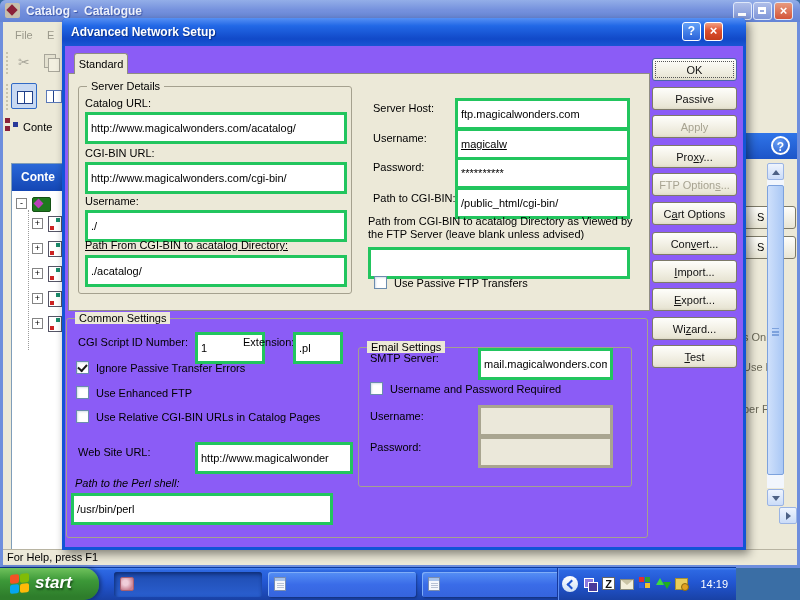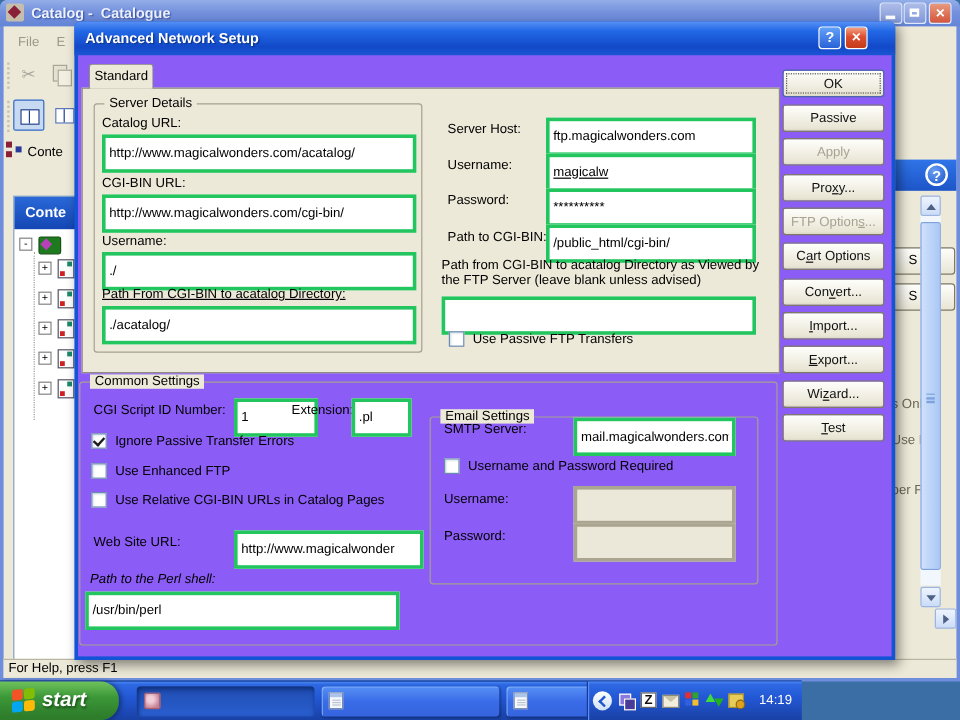--- a/index.html
+++ b/index.html
@@ -98,21 +98,21 @@
     border-left:2px solid #1c1c1c;border-bottom:2px solid #1c1c1c;transform:rotate(-48deg);}
 
   .xpb{position:absolute;left:587px;width:85px;height:23px;border:1px solid #7d7a68;border-radius:3px;box-sizing:border-box;
     background:linear-gradient(180deg,#fefefb 0%,#f4f2e8 45%,#e8e5d4 90%,#ddd9c6 100%);
     font-size:11px;color:#111;text-align:center;line-height:21px;z-index:4;}
   .xpb.disabled{color:#a7a391;}
   .xpb.focused{outline:1px dotted #555;outline-offset:-4px;border-color:#4b66a8;}
   .mn{text-decoration:underline;}
 
   
-  .taskbar{position:absolute;left:0;bottom:0;width:668px;height:32px;z-index:30;
+  .taskbar{position:absolute;left:0;bottom:0;width:736px;height:32px;z-index:30;
     background:linear-gradient(180deg,#4a86f2 0%,#2d68e2 8%,#2256d2 45%,#1941a5 100%);border-top:1px solid #0c3a9e;}
   .start-btn{position:absolute;left:0;top:0;width:99px;height:32px;border-radius:0 15px 15px 0;
     background:linear-gradient(180deg,#6fc25c 0%,#3c9838 40%,#2e7d2b 90%);box-shadow:2px 0 4px rgba(0,0,0,.4);}
   .start-flag{position:absolute;left:10px;top:6px;width:20px;height:20px;transform:skewY(-6deg);}
   .start-flag i{position:absolute;width:9px;height:9px;border-radius:2px;}
   .start-flag .f1{left:0;top:0;background:#f35325;}
   .start-flag .f2{left:10px;top:0;background:#81bc06;}
   .start-flag .f3{left:0;top:10px;background:#05a6f0;}
   .start-flag .f4{left:10px;top:10px;background:#ffba08;}
   .start-label{position:absolute;left:35px;top:0;height:32px;line-height:30px;color:#fff;font-size:17px;font-weight:bold;

